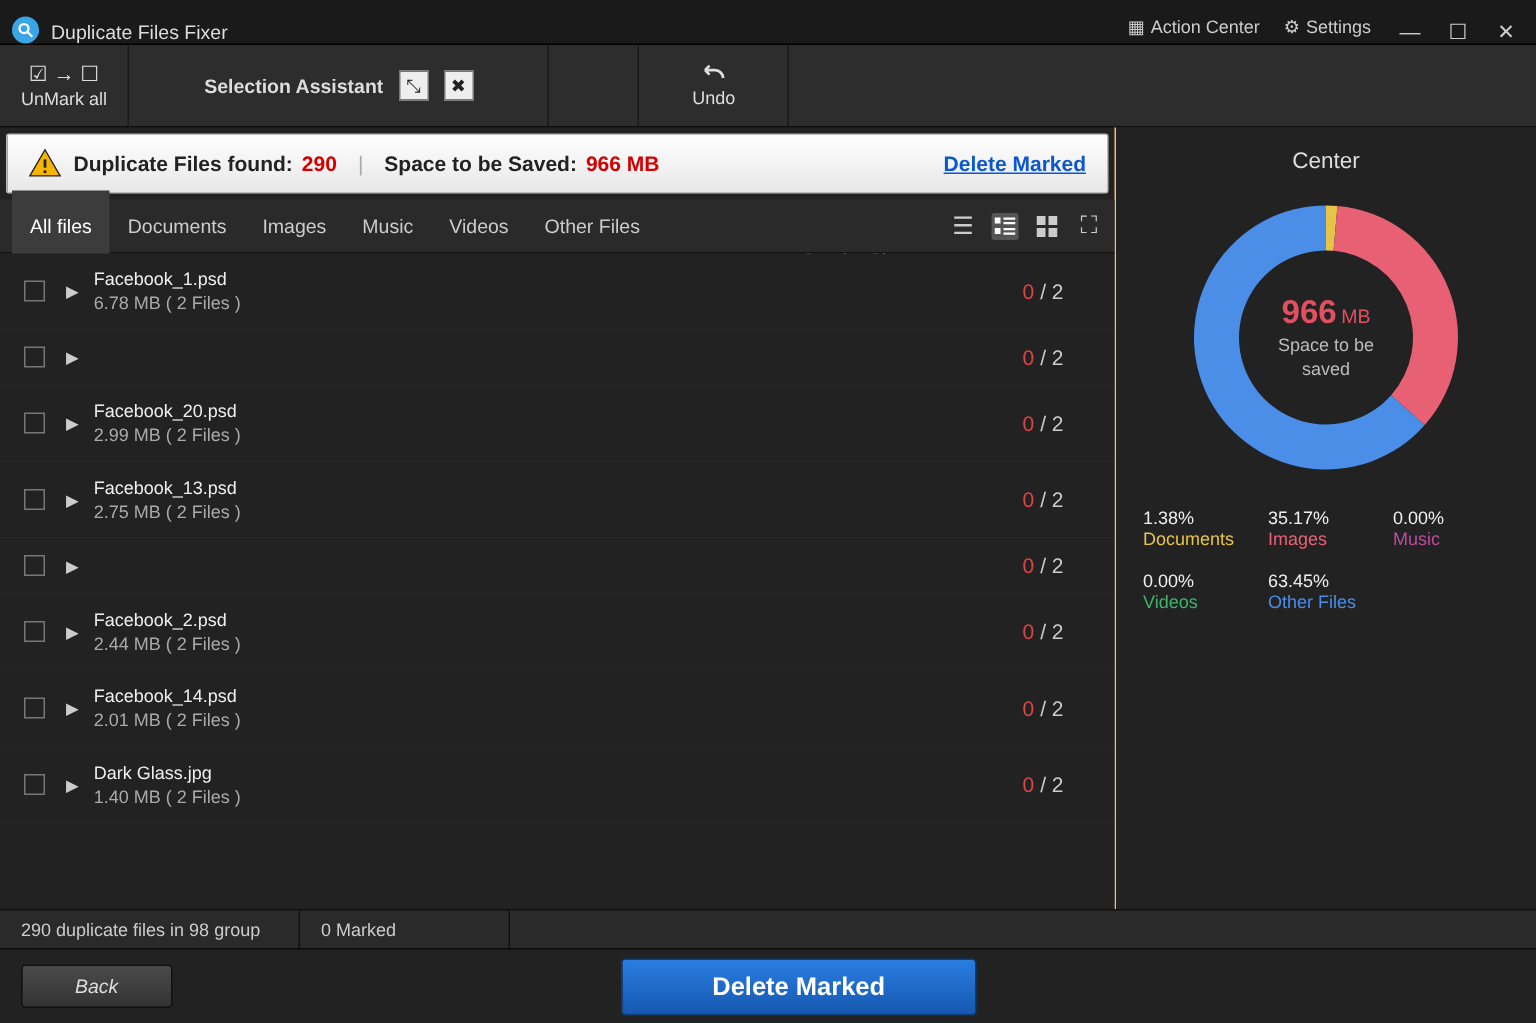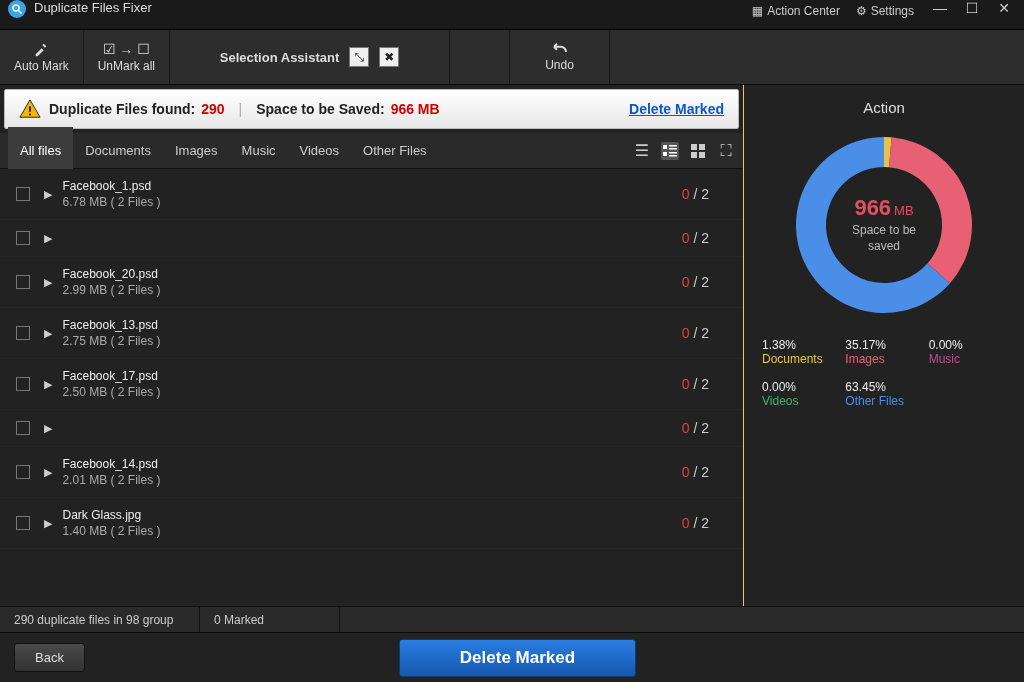--- a/index.html
+++ b/index.html
@@ -1,19 +1,19 @@
 <!DOCTYPE html>
 <html><head>
 <meta charset="utf-8">
 <style>
 * { margin: 0; padding: 0; box-sizing: border-box; font-family: "Segoe UI", Arial, sans-serif; }
 body { width: 1024px; height: 682px; background: #222; color: #ccc; overflow: hidden; }
 
 
-.titlebar { height: 30px; background: #1a1a1a; display: flex; align-items: flex-start; padding: 0 8px; border-bottom: 1px solid #000; }
+.titlebar { height: 30px; background: #1a1a1a; display: flex; align-items: flex-end; padding: 0 8px; border-bottom: 1px solid #000; }
 .titlebar .logo { width: 18px; height: 18px; border-radius: 50%; background: #3aa5e6; display: flex; align-items: center; justify-content: center; margin-right: 8px; }
 .titlebar .logo svg { width: 12px; height: 12px; }
 .titlebar .title { color: #ddd; font-size: 13px; }
 .titlebar .spacer { flex: 1; }
 .titlebar .sysbtn { color: #ccc; font-size: 12px; padding: 4px 8px; cursor: pointer; display: flex; align-items: center; gap: 4px; }
 .titlebar .winbtns { display: flex; gap: 8px; margin-left: 6px; }
 .titlebar .winbtn { width: 24px; text-align: center; color: #ccc; font-size: 14px; cursor: pointer; }
 
 
 .toolbar { height: 55px; background: #2d2d2d; display: flex; border-bottom: 1px solid #0f0f0f; }
@@ -58,21 +58,21 @@
 .row .info .meta { color:#aaa; font-size:12px; margin-top:2px; }
 .row .count { margin-left:auto; font-size:14px; color:#ccc; padding-right:18px;}
 .row .count .zero { color:#d44; }
 
 
 .statusbar { height:26px; background:#2a2a2a; display:flex; align-items:center; font-size:12px; color:#ccc; border-top:1px solid #111; }
 .statusbar .cell { padding: 0 14px; border-right:1px solid #111; height:100%; display:flex; align-items:center; min-width:200px;}
 
 
 .bottombar { height:50px; background:#222; display:flex; align-items:center; padding: 0 14px; border-top:1px solid #0a0a0a; }
-.btn-back { background: linear-gradient(#4a4a4a,#333); border:1px solid #111; color:#ddd; padding:6px 20px; border-radius:3px; cursor:pointer; font-size:13px; }
+.btn-back { background: linear-gradient(#4a4a4a,#333); border:1px solid #111; color:#ddd; padding:6px 35px; border-radius:3px; cursor:pointer; font-size:13px;font-style:italic; }
 .btn-delete { background: linear-gradient(#2a7de1,#1558b0); border:1px solid #0b3c78; color:#fff; padding:8px 60px; border-radius:3px; cursor:pointer; font-size:17px; font-weight:600; margin: 0 auto; }
 
 
 .right h3 { text-align:center; font-weight:400; font-size:15px; color:#ddd; margin: 4px 0 14px; }
 .donut-wrap { position:relative; width:190px; height:190px; margin: 0 auto 18px; }
 .donut-center { position:absolute; inset:0; display:flex; flex-direction:column; align-items:center; justify-content:center; }
 .donut-center .big { color:#e05060; font-size:22px; font-weight:600;margin-top:28px; }
 .donut-center .unit { color:#e05060; font-size:13px; margin-left:3px; }
 .donut-center .small { color:#bbb; font-size:12px; text-align:center; line-height:1.3; margin-top:2px;}
 .legend { display:grid; grid-template-columns: repeat(3, 1fr); gap: 14px 6px; font-size:12px;}
@@ -106,28 +106,20 @@
   </div>
   <div class="winbtns">
     <div class="winbtn">—</div>
     <div class="winbtn">☐</div>
     <div class="winbtn">✕</div>
   </div>
 </div>
 
 <div class="toolbar">
   <div class="tool">
-    <div class="iconrow">
-      <svg width="16" height="16" viewBox="0 0 24 24" fill="#ddd">
-          <path d="M4 20l9-9 3 3-9 9H4v-3zM14 6l4 4 2-2-4-4-2 2z"></path>
-        </svg>
-    </div>
-    <span>Auto Mark</span>
-  </div>
-  <div class="tool">
     <div class="iconrow">☑ → ☐</div>
     <span>UnMark all</span>
   </div>
   <div class="tool wide">
     <span class="label">Selection Assistant</span>
     <div class="sa-icon">⤡</div>
     <div class="sa-icon">✖</div>
   </div>
   <div style="flex:0 0 60px; border-right:1px solid #1a1a1a;"></div>
   <div class="tool undo">
@@ -222,29 +214,29 @@
           <div class="chev">▶</div>
           <div class="info">
             <div class="name">Facebook_13.psd</div>
             <div class="meta">2.75 MB  ( 2 Files )</div>
           </div>
           <div class="count"><span class="zero">0</span> / 2</div>
         </div>
         <div class="row">
           <div class="cb"></div>
           <div class="chev">▶</div>
-          <div class="info">
-            <div class="name">Facebook_17.psd</div>
-            <div class="meta">2.50 MB  ( 2 Files )</div>
-          </div>
-          <div class="count"><span class="zero">0</span> / 2</div>
-        </div>
-        <div class="row">
-          <div class="cb"></div>
-          <div class="chev">▶</div>
+          <div class="count"><span class="zero">0</span> / 2</div>
+        </div>
+        <div class="row">
+          <div class="cb"></div>
+          <div class="chev">▶</div>
+          <div class="info">
+            <div class="name">Facebook_2.psd</div>
+            <div class="meta">2.44 MB  ( 2 Files )</div>
+          </div>
           <div class="count"><span class="zero">0</span> / 2</div>
         </div>
         <div class="row">
           <div class="cb"></div>
           <div class="chev">▶</div>
           <div class="info">
             <div class="name">Facebook_14.psd</div>
             <div class="meta">2.01 MB  ( 2 Files )</div>
           </div>
           <div class="count"><span class="zero">0</span> / 2</div>
@@ -255,21 +247,21 @@
           <div class="info">
             <div class="name">Dark Glass.jpg</div>
             <div class="meta">1.40 MB  ( 2 Files )</div>
           </div>
           <div class="count"><span class="zero">0</span> / 2</div>
         </div>
       </div>
   </div>
 
   <div class="right">
-    <h3>Action</h3>
+    <h3>Center</h3>
     <div class="donut-wrap">
       <svg width="190" height="190" viewBox="0 0 190 190" id="donut-svg">
           <path d="M 95 7 A 88 88 0 0 1 102.62074272117765 7.330596669204951 L 100.0227622480489 37.21789325924872 A 58 58 0 0 0 95 37 Z" fill="#e8c34a"></path>
           <path d="M 102.62074272117765 7.330596669204951 A 88 88 0 0 1 160.82662230349766 153.40253244605634 L 138.38572833639617 133.4925782030826 A 58 58 0 0 0 100.0227622480489 37.21789325924872 Z" fill="#e86074"></path>
           <path d="M 160.82662230349766 153.40253244605634 A 88 88 0 1 1 94.99999999999999 7 L 94.99999999999999 37 A 58 58 0 1 0 138.38572833639617 133.4925782030826 Z" fill="#4a8ee8"></path>
         </svg>
       <div class="donut-center">
         <div><span class="big">966</span><span class="unit">MB</span></div>
         <div class="small" id="center-label">Space to be<br>saved</div>
       </div>

